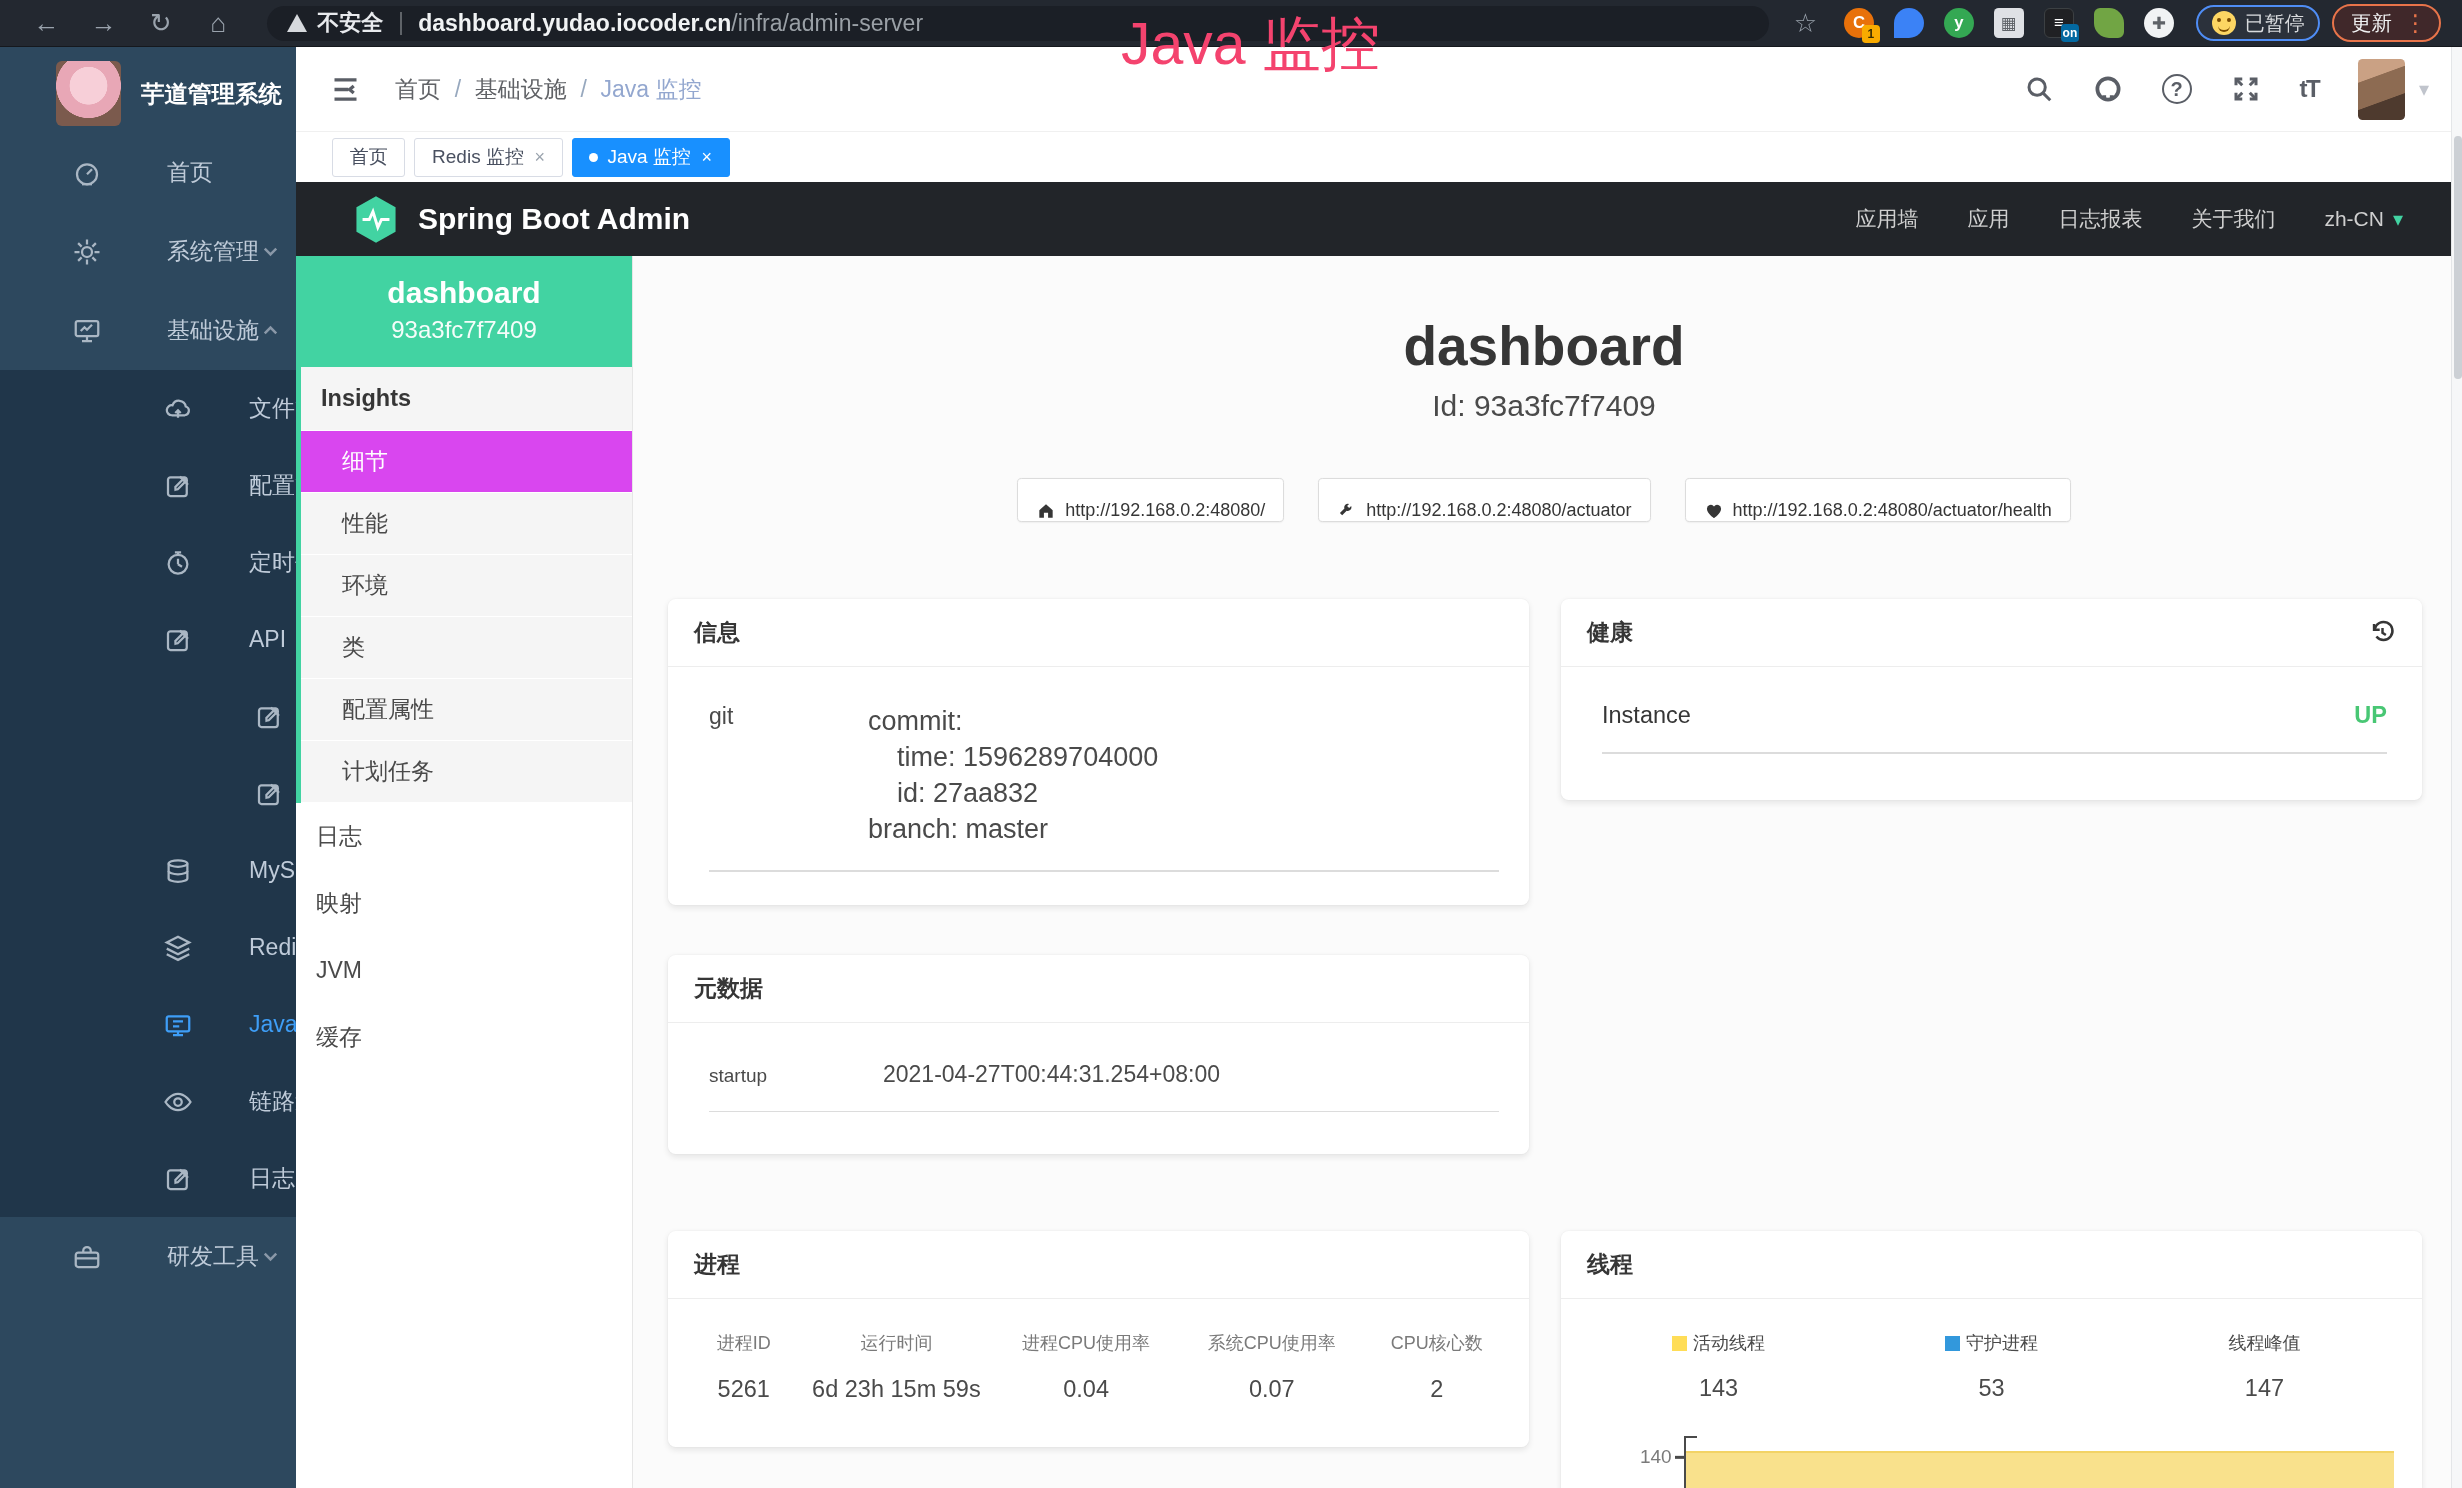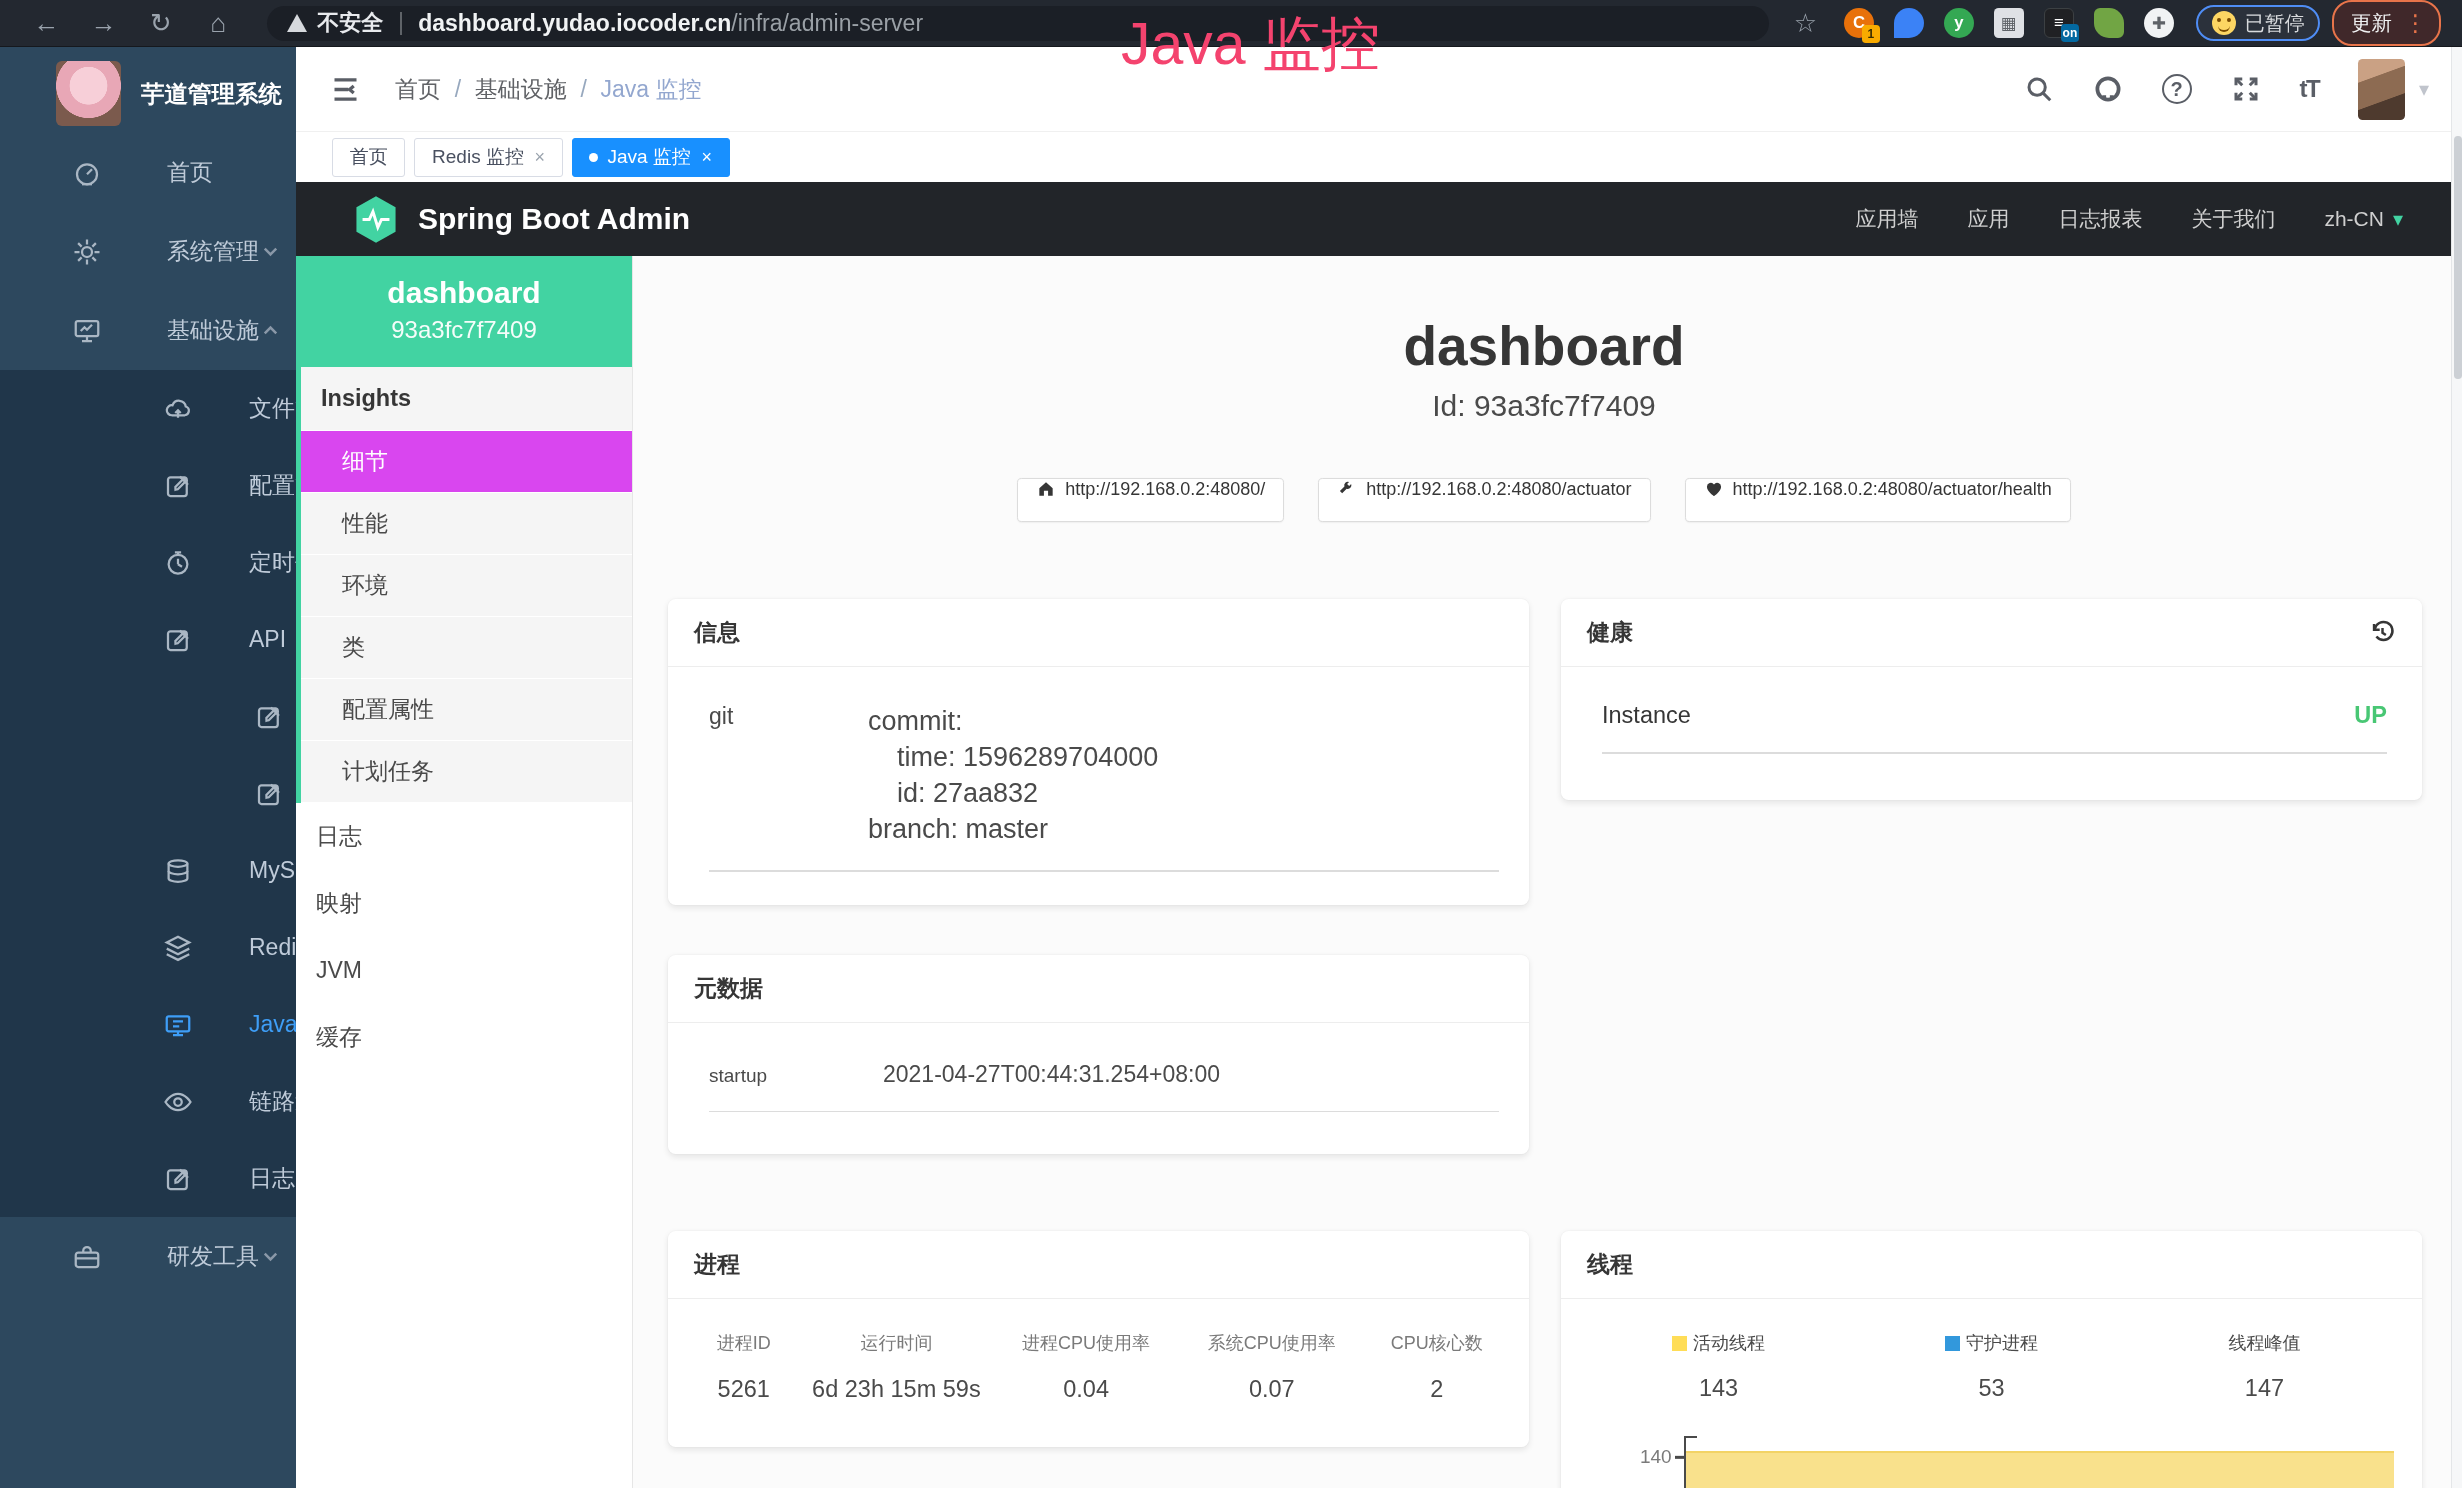--- a/index.html
+++ b/index.html
@@ -17,21 +17,21 @@
 .url .host{color:#f1f3f4;font-weight:bold}
 .url .path{color:#9aa0a6}
 .browser-right{margin-left:auto;display:flex;align-items:center}
 .ext{position:relative;width:30px;height:30px;margin:0 10px;border-radius:6px;flex:0 0 auto;display:flex;align-items:center;justify-content:center;font-size:16.7px;font-weight:bold;color:#fff}
 .ext .badge{position:absolute;right:-6px;bottom:-4.6px;min-width:18px;height:18px;border-radius:3.8px;font-size:12px;line-height:18px;text-align:center;color:#3a2d00}
 .pill-paused{display:flex;align-items:center;height:36px;border:2.3px solid #4f8df5;border-radius:20px;background:#2b313b;padding:0 13.7px;margin:0 12px}
 .emoji-face{width:24px;height:24px;border-radius:50%;background:#fdd663;position:relative;margin-right:9px}
 .emoji-face:before{content:"";position:absolute;left:5.3px;top:6.8px;width:3.8px;height:3.8px;border-radius:50%;background:#7a4b00;box-shadow:10px 0 0 #7a4b00}
 .emoji-face:after{content:"";position:absolute;left:6px;top:13px;width:12px;height:6px;border-bottom:2.3px solid #7a4b00;border-radius:0 0 7.6px 7.6px}
 .pill-paused span{font-size:20px;color:#d8dadd}
-.update-cluster{display:flex;align-items:center;height:46px;border:2.3px solid #e8744a;border-radius:20px;background:#40282a;padding:0 12px 0 16.7px;margin-right:3px}
+.update-cluster{display:flex;align-items:center;height:38px;border:2.3px solid #e8744a;border-radius:20px;background:#40282a;padding:0 12px 0 16.7px;margin-right:3px}
 .update-cluster .lbl{font-size:20.5px;color:#f1f3f4;margin-right:12px}
 .kebab{color:#e8744a;font-size:23px;letter-spacing:0;line-height:1}
 
 
 .window{display:flex;height:1442px}
 
 
 .app-sidebar{width:296px;flex:0 0 296px;background:#2d485e;color:#bfcbd9;overflow:hidden}
 .logo-row{height:86px;display:flex;align-items:center;padding:7.6px 0 0 56px}
 .logo-img{width:65px;height:65px;border-radius:6px;background:radial-gradient(circle at 50% 38%,#f7cfd8 0 36%,#e8a7b6 37% 62%,#7b5a4d 63% 100%);flex:0 0 auto}
@@ -93,21 +93,21 @@
 .sba-group{border-left:5.3px solid #42d3a2}
 .sba-section{background:#f5f5f5;color:#363636;font-weight:bold;font-size:23.5px;padding:18px 0 18px 20px;border-bottom:1.5px solid #fff}
 .sba-item{height:62px;display:flex;align-items:center;background:#f5f5f5;color:#4a4a4a;font-size:23px;padding-left:41px;border-bottom:1.5px solid #fff;cursor:pointer}
 .sba-item.active{background:#d946ef;color:#fff}
 .sba-bottom .sba-item{background:#fff;padding-left:20px;height:67px;border-bottom:none}
 
 .sba-main{flex:1;min-width:0;position:relative;padding:62px 42px 0 35px}
 .sba-title{text-align:center;font-size:55px;font-weight:bold;color:#363636;line-height:1.05}
 .sba-subtitle{text-align:center;font-size:30px;color:#4a4a4a;margin-top:13.7px}
 .link-row{display:flex;justify-content:center;margin-top:55px}
-.link-btn{display:flex;align-items:flex-start;height:44px;background:#fff;border:1.5px solid #dcdcdc;border-radius:4.6px;padding:0 18px;margin:0 17px;font-size:18px;color:#363636;cursor:pointer;box-shadow:0 0.8px 1.5px rgba(10,10,10,.05)}
+.link-btn{display:flex;align-items:flex-end;height:44px;background:#fff;border:1.5px solid #dcdcdc;border-radius:4.6px;padding:0 18px;margin:0 17px;font-size:18px;color:#363636;cursor:pointer;box-shadow:0 0.8px 1.5px rgba(10,10,10,.05)}
 .link-btn svg{width:20px;height:20px;margin-right:9px;fill:#363636;stroke:none}
 
 .cards{margin-top:77px}
 .crow{display:flex;align-items:flex-start}
 .card{background:#fff;border-radius:7.6px;box-shadow:0 2.3px 6px rgba(10,10,10,.09),0 0 0 0.8px rgba(10,10,10,.02);width:861px;flex:0 0 auto}
 .card+.card{margin-left:32px}
 .card-header{display:flex;align-items:center;padding:18px 26px;font-size:23px;font-weight:bold;color:#363636;border-bottom:1.5px solid #ededed;min-height:64px}
 .card-header .spacer{flex:1}
 .hist-icon svg{width:27px;height:27px;stroke:#363636;fill:none;stroke-width:2.2}
 .divider{height:1.5px;background:#dcdcdc;margin-top:23px}

